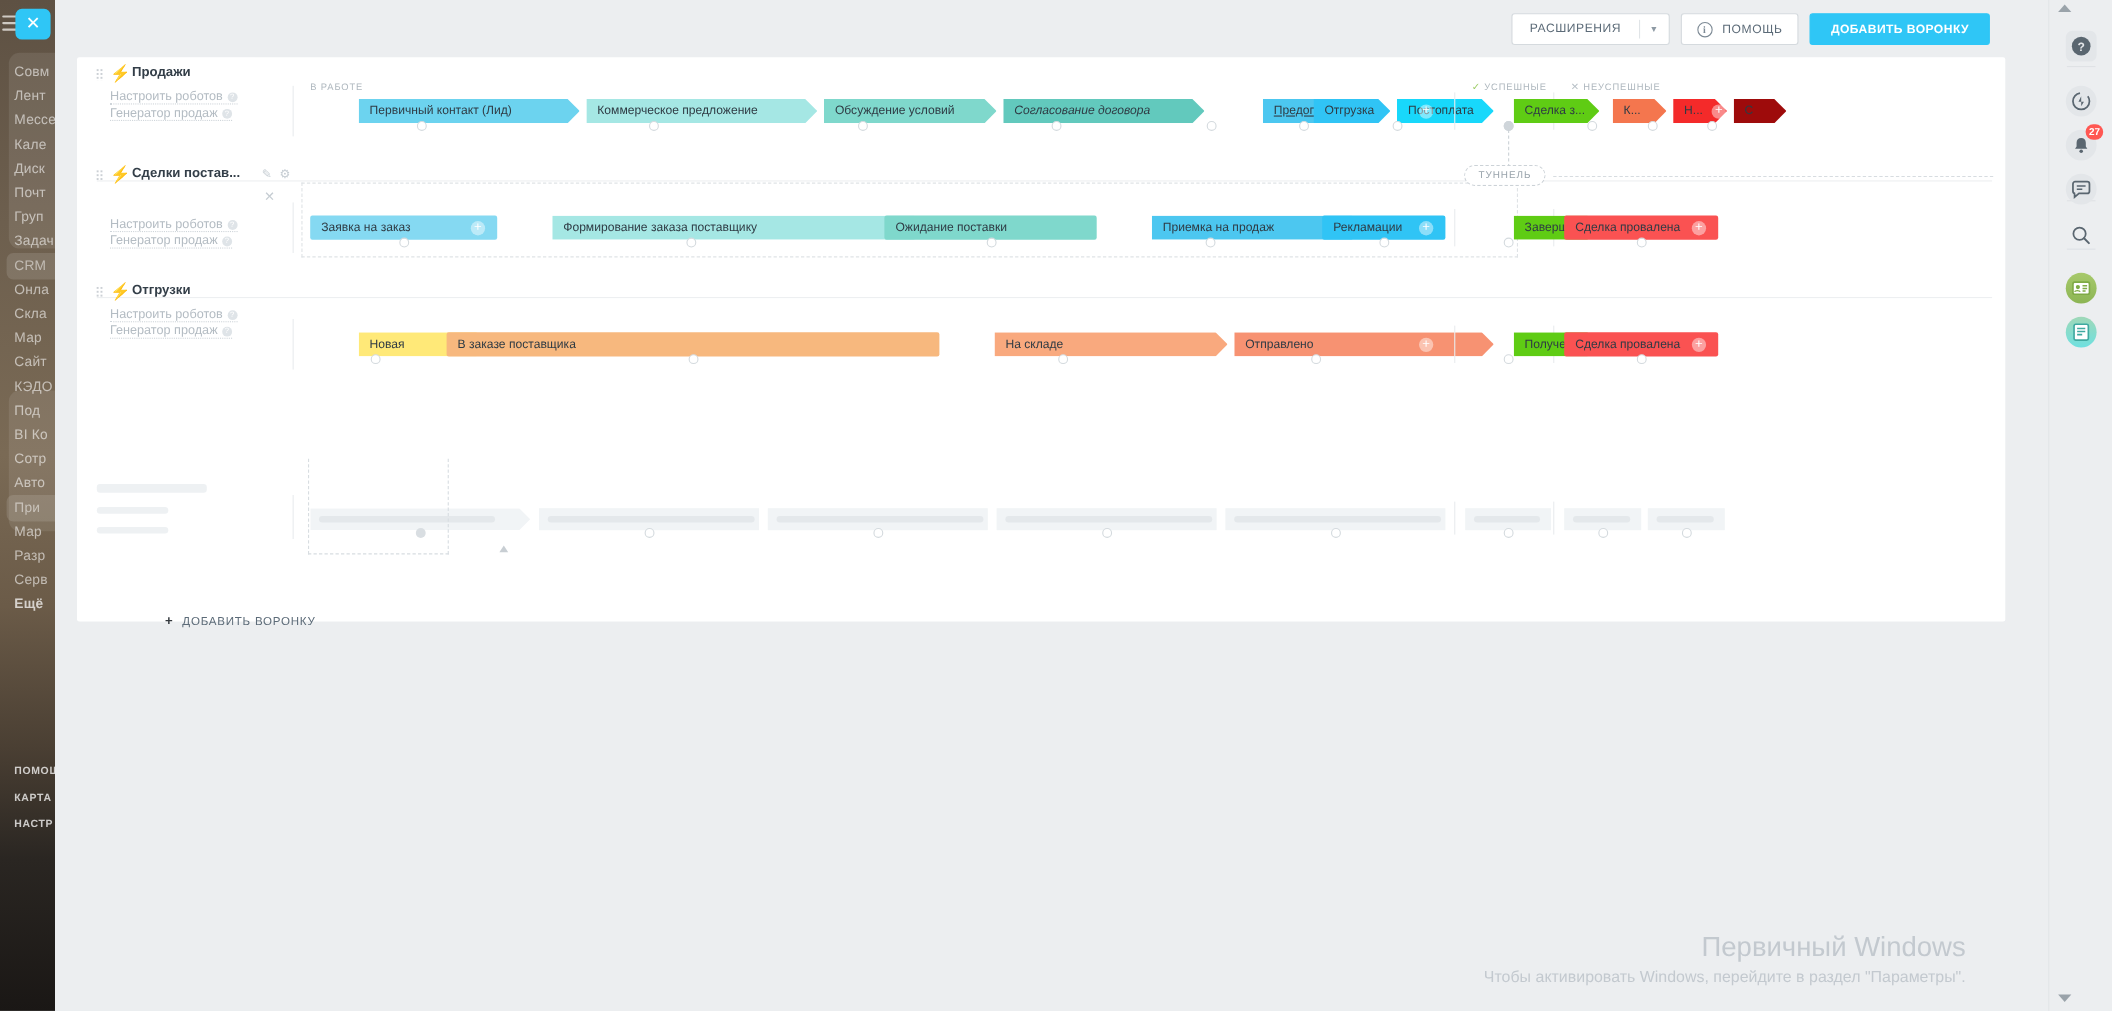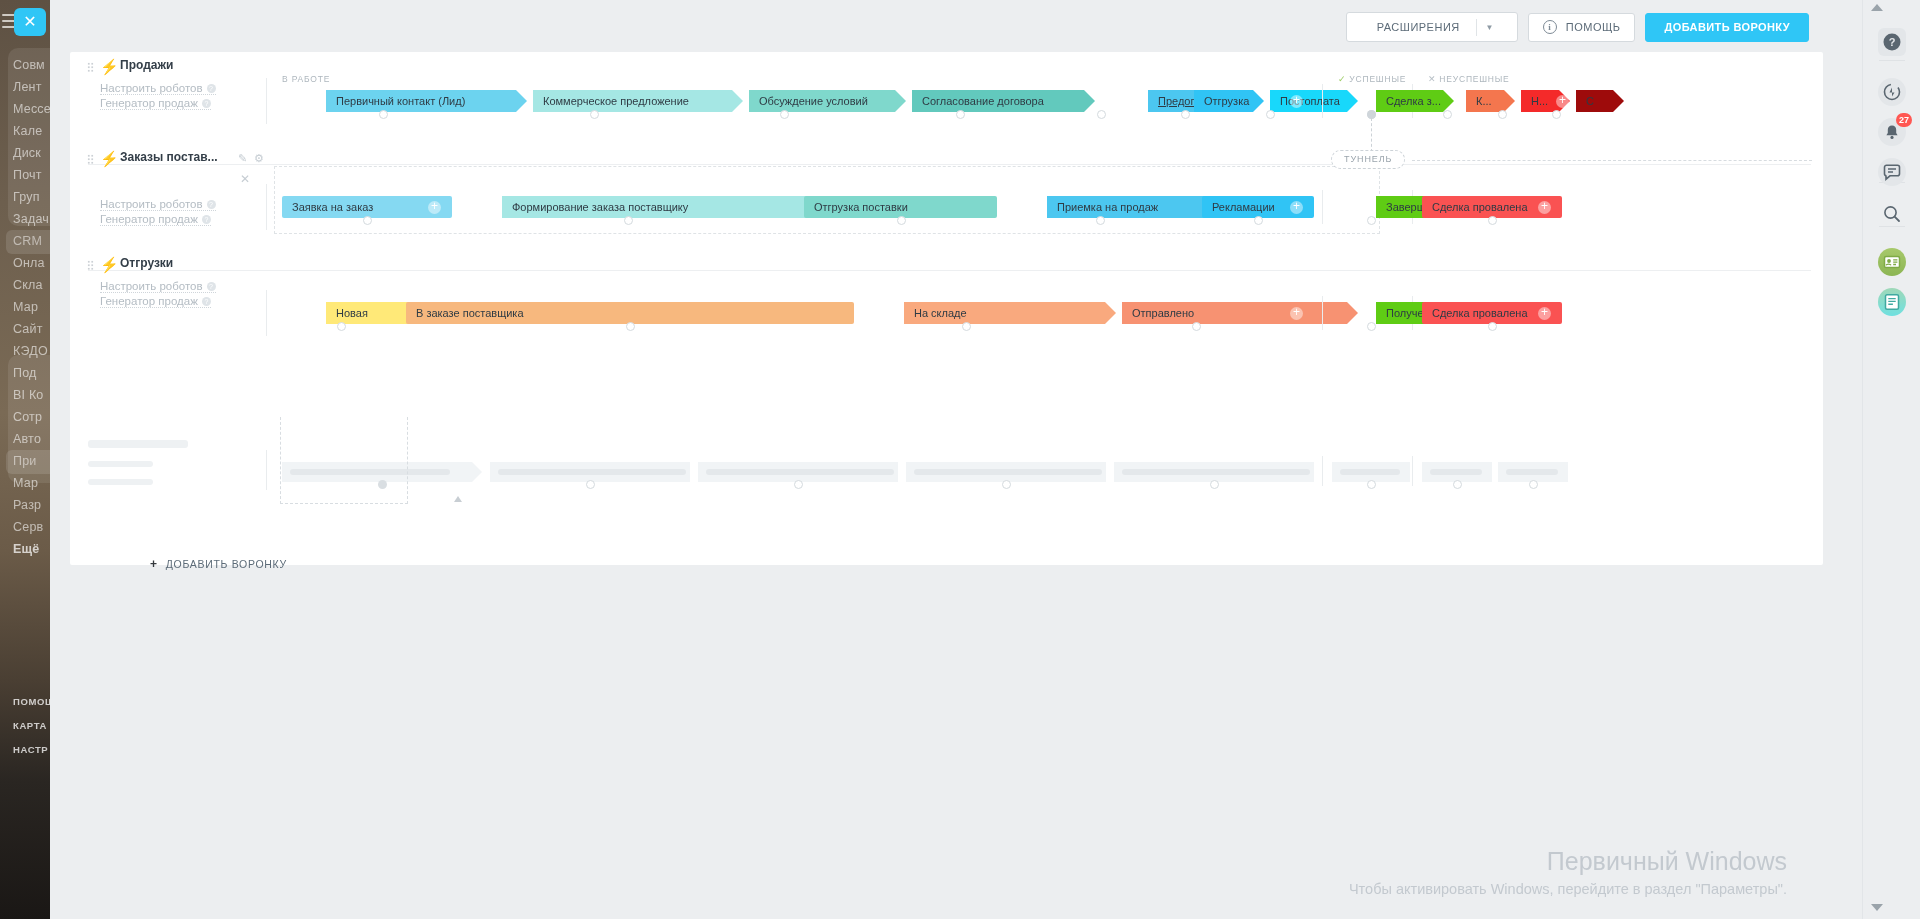--- a/index.html
+++ b/index.html
@@ -54,21 +54,21 @@
     position: absolute; left: 20px; top: 12px;
     font-size: 23px; color: #404a53; font-weight: normal; white-space: nowrap;
   }
   .hdr-btns { position: absolute; right: 36px; top: 12px; display: flex; gap: 10px; align-items: center; }
   .btn {
     height: 29px; border: 1px solid #d5dade; border-radius: 3px; background: #fff;
     display: flex; align-items: center; padding: 0 14px;
     font-size: 11px; letter-spacing: .5px; color: #5c6b78; cursor: pointer;
     white-space: nowrap;
   }
-  .btn.split { padding: 14px; }
+  .btn.split { padding: 0; }
   .btn.split .lbl { padding: 0 16px; line-height: 27px; }
   .btn.split .div { width: 1px; height: 17px; background: #e0e4e7; }
   .btn.split .caret { width: 26px; text-align: center; font-size: 8px; color: #8e9aa4; line-height: 27px; }
   .btn .icon-i {
     width: 14px; height: 14px; border: 1.4px solid #7d8a95; border-radius: 50%;
     display: inline-flex; align-items: center; justify-content: center;
     font-size: 9px; font-weight: bold; color: #7d8a95; margin-right: 9px;
     font-family: "Liberation Serif", serif;
   }
   .btn.primary {
@@ -275,21 +275,21 @@
             <div class="vdiv" style="left: 196px; top: 26px; height: 46px;"></div>
             <div class="grp-label" style="left:212px;top:22px;">В РАБОТЕ</div>
             <div class="grp-label" style="left:1268px;top:22px;"><span class="tick">✓</span>УСПЕШНЫЕ</div>
             <div class="grp-label" style="left:1358px;top:22px;"><span class="cross">✕</span>НЕУСПЕШНЫЕ</div>
             <div class="stage chev" style="left: 212px; top: 38px; width: 201px; background: rgb(108, 211, 239);">Первичный контакт (Лид)</div>
             <div class="counter" style="left: 309px; top: 58px;"></div>
             <div class="stage chev" style="left: 419px; top: 38px; width: 210px; background: rgb(165, 231, 228);">Коммерческое предложение</div>
             <div class="counter" style="left: 520px; top: 58px;"></div>
             <div class="stage chev" style="left: 635px; top: 38px; width: 157px; background: rgb(127, 216, 204);">Обсуждение условий</div>
             <div class="counter" style="left: 710px; top: 58px;"></div>
-            <div class="stage chev" style="left: 798px; top: 38px; width: 183px; background: rgb(98, 201, 189);">Согласование договора</div>
+            <div class="stage chev" style="left: 798px; top: 38px; width: 183px; background: rgb(98, 201, 189); font-style: italic;">Согласование договора</div>
             <div class="counter" style="left: 886px; top: 58px;"></div>
             <div class="stage chev" style="left: 1034px; top: 38px; width: 87px; background: rgb(76, 199, 240); text-decoration: underline;">Предоплата</div>
             <div class="counter" style="left: 1027px; top: 58px;"></div>
             <div class="stage chev" style="left: 1080px; top: 38px; width: 70px; background: rgb(48, 196, 245);">Отгрузка</div>
             <div class="counter" style="left: 1111px; top: 58px;"></div>
             <div class="stage chev" style="left: 1156px; top: 38px; width: 88px; background: rgb(24, 216, 251);">Постоплата</div>
             <div class="counter" style="left: 1196px; top: 58px;"></div>
             <div class="plus-badge" style="left: 1220px; top: 43px;">+</div>
             <div class="vdiv" style="left: 1252px; top: 32px; height: 34px;"></div>
             <div class="vdiv" style="left: 1342px; top: 32px; height: 34px;"></div>
@@ -301,35 +301,35 @@
             <div class="counter" style="left: 1428px; top: 58px;"></div>
             <div class="stage chev" style="left: 1462px; top: 38px; width: 48px; background: rgb(158, 11, 11);">С</div>
             <div class="counter" style="left: 1482px; top: 58px;"></div>
             <div class="plus-badge" style="left: 1486px; top: 43px;">+</div>
           </div>
           <div class="funnel-row">
             <div class="row-sep" style="top: 112px;"></div>
             <div class="f-head" style="top: 98px;">
               <div class="drag-dots"></div>
               <div class="bolt">⚡</div>
-              <div class="f-name">Заказы постав...</div>
+              <div class="f-name">Сделки постав...</div>
               <div class="f-edit" style="left:150px;top:2px;">✎</div>
               <div class="f-edit" style="left:166px;top:2px;">⚙</div>
               <div class="f-edit" style="left:152px;top:22px;font-size:12px;">✕</div>
               <div class="f-link" style="top:48px;">Настроить роботов<span class="f-q">?</span></div>
               <div class="f-link" style="top:63px;">Генератор продаж<span class="f-q">?</span></div>
             </div>
             <div class="vdiv" style="left: 196px; top: 132px; height: 46px;"></div>
             <div class="dashzone" style="left: 204px; top: 114px; width: 1106px; height: 68px;"></div>
             <div class="stage rect" style="left: 212px; top: 144px; width: 170px; background: rgb(133, 217, 242);">Заявка на заказ</div>
             <div class="counter" style="left: 293px; top: 164px;"></div>
             <div class="plus-badge" style="left: 358px; top: 149px;">+</div>
             <div class="stage chev" style="left: 388px; top: 144px; width: 340px; background: rgb(165, 231, 228);">Формирование заказа поставщику</div>
             <div class="counter" style="left: 554px; top: 164px;"></div>
-            <div class="stage rect" style="left: 734px; top: 144px; width: 193px; background: rgb(127, 216, 204);">Отгрузка поставки</div>
+            <div class="stage rect" style="left: 734px; top: 144px; width: 193px; background: rgb(127, 216, 204);">Ожидание поставки</div>
             <div class="counter" style="left: 827px; top: 164px;"></div>
             <div class="stage chev" style="left: 933px; top: 144px; width: 193px; background: rgb(76, 199, 240);">Приемка на продаж</div>
             <div class="counter" style="left: 1026px; top: 164px;"></div>
             <div class="stage rect" style="left: 1132px; top: 144px; width: 112px; background: rgb(48, 196, 245);">Рекламации</div>
             <div class="counter" style="left: 1184px; top: 164px;"></div>
             <div class="plus-badge" style="left: 1220px; top: 149px;">+</div>
             <div class="vdiv" style="left: 1252px; top: 138px; height: 34px;"></div>
             <div class="vdiv" style="left: 1342px; top: 138px; height: 34px;"></div>
             <div class="stage chev" style="left: 1262px; top: 144px; width: 78px; background: rgb(95, 204, 20);">Заверш...</div>
             <div class="counter" style="left: 1297px; top: 164px;"></div>

